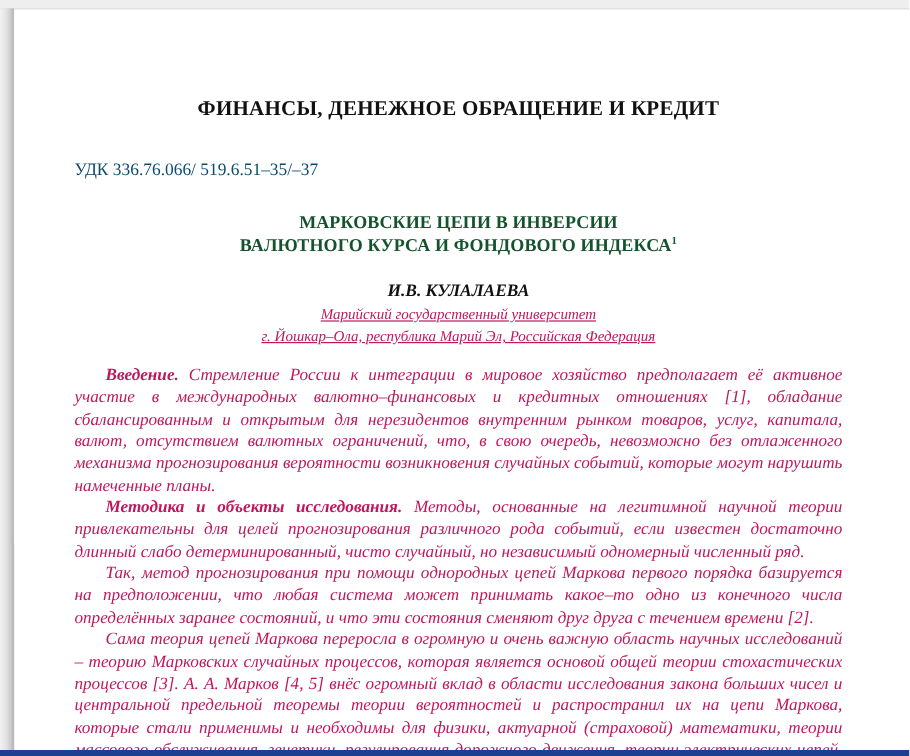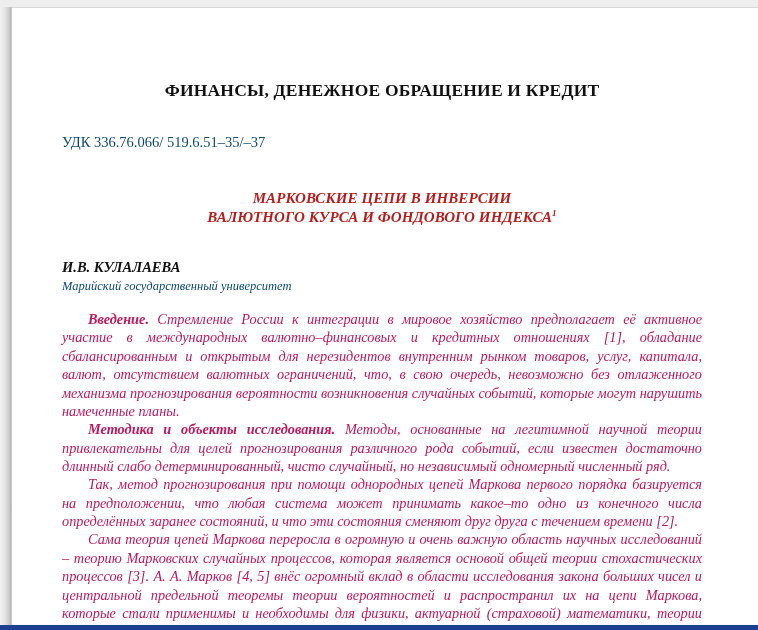--- a/index.html
+++ b/index.html
@@ -87,49 +87,50 @@
     color: #0c4a6e;
     margin: 0;
     padding-top: 33px;
   }
 
   .article-title {
     text-align: center;
     font-weight: bold;
     font-size: 15px;
     line-height: 1.28;
-    color: #b91c1c;
-    margin: 12px;
+    color: #14532d;
+    margin: 0;
     padding-top: 26px;
     letter-spacing: 0.1px;
-    font-style: italic;
   }
 
   .article-title sup {
     font-size: 9px;
     vertical-align: super;
     line-height: 0;
   }
 
   .author {
-    text-align: left;
+    text-align: center;
     font-weight: bold;
     font-style: italic;
     font-size: 14.5px;
     color: #111111;
     margin: 0;
     padding-top: 20px;
   }
 
   .affiliation {
+    text-align: center;
     font-style: italic;
     font-size: 12.5px;
     line-height: 1.42;
-    color: #0c4a6e;
+    color: #be185d;
     margin: 0;
+    text-decoration: underline;
   }
 
   .affiliation.first {
     padding-top: 2px;
   }
 
   .body-block {
     padding-top: 14px;
   }
 
@@ -165,20 +166,21 @@
       <p class="udk">УДК 336.76.066/ 519.6.51–35/–37</p>
 
       <h2 class="article-title">
         <span>МАРКОВСКИЕ ЦЕПИ В ИНВЕРСИИ</span><br>
         <span>ВАЛЮТНОГО КУРСА И ФОНДОВОГО ИНДЕКСА</span><sup>1</sup>
       </h2>
 
       <p class="author">И.В. КУЛАЛАЕВА</p>
 
       <p class="affiliation first">Марийский государственный университет</p>
+      <p class="affiliation">г. Йошкар–Ола, республика Марий Эл, Российская Федерация</p>
 
       <div class="body-block">
 
         <p class="para"><b>Введение.</b><span> Стремление России к интеграции в мировое хозяйство предполагает её активное участие в международных валютно–финансовых и кредитных отношениях [1], обладание сбалансированным и открытым для нерезидентов внутренним рынком товаров, услуг, капитала, валют, отсутствием валютных ограничений, что, в свою очередь, невозможно без отлаженного механизма прогнозирования вероятности возникновения случайных событий, которые могут нарушить намеченные планы.</span></p>
 
         <p class="para"><b>Методика и объекты исследования.</b><span> Методы, основанные на легитимной научной теории привлекательны для целей прогнозирования различного рода событий, если известен достаточно длинный слабо детерминированный, чисто случайный, но независимый одномерный численный ряд.</span></p>
 
         <p class="para"><span>Так, метод прогнозирования при помощи однородных цепей Маркова первого порядка базируется на предположении, что любая система может принимать какое–то одно из конечного числа определённых заранее состояний, и что эти состояния сменяют друг друга с течением времени [2].</span></p>
 
         <p class="para"><span>Сама теория цепей Маркова переросла в огромную и очень важную область научных исследований – теорию Марковских случайных процессов, которая является основой общей теории стохастических процессов [3]. А. А. Марков [4, 5] внёс огромный вклад в области исследования закона больших чисел и центральной предельной теоремы теории вероятностей и распространил их на цепи Маркова, которые стали применимы и необходимы для физики, актуарной (страховой) математики, теории массового обслуживания, генетики, регулирования дорожного движения, теории электрических цепей, а также теории учёта и накопления товаров (броуновское движение [6] и его обобщения); теории случайных процессов, возникающих в статистике [7], теории деления атомно-</span></p>

